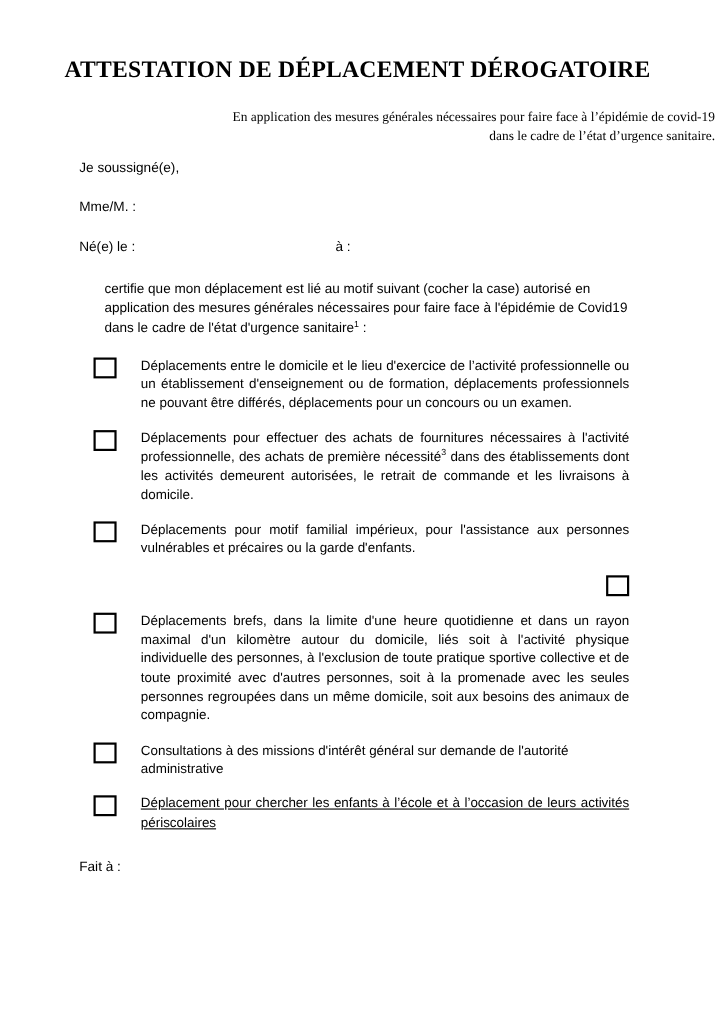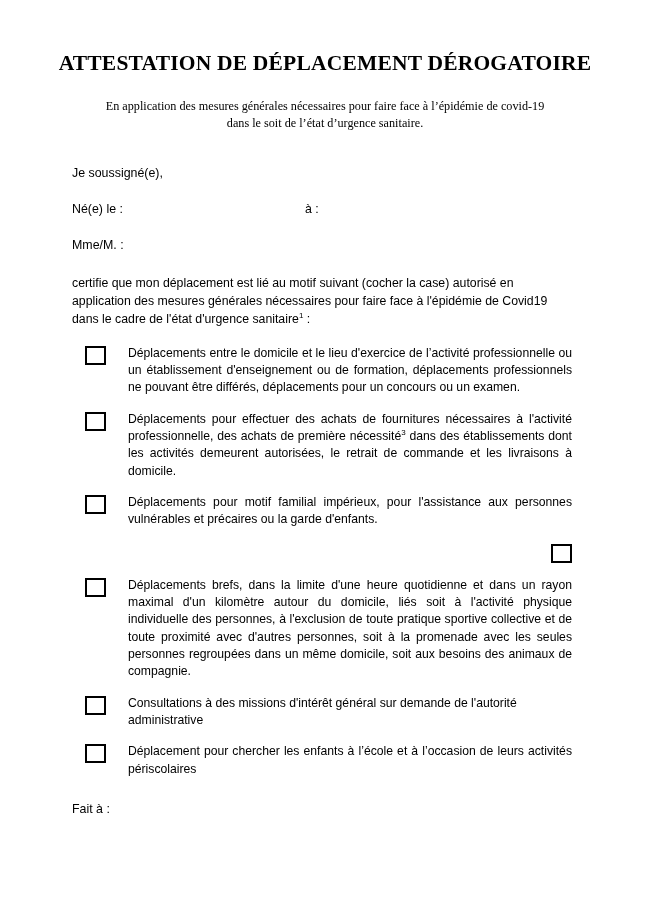--- a/index.html
+++ b/index.html
@@ -30,68 +30,69 @@
     font-size: 21.5px;
     text-align: center;
     letter-spacing: 0.2px;
     margin: 0;
     padding-top: 52px;
     line-height: 1.1;
   }
   .subtitle {
     font-family: "Liberation Serif", serif;
     font-size: 12.2px;
-    text-align: center;
+    text-align: right;
     line-height: 1.42;
     margin: 0;
     padding-top: 22px;
   }
 
   
   .body-area {
     padding: 0 78px 0 72px;
   }
   .field-line {
     font-size: 12.4px;
     line-height: 1.2;
     margin-top: 21px;
     position: relative;
     height: 15px;
   }
-  .field-line.first { margin-top: 34px; }
+  .field-line.first { margin-top: 13px; }
   .field-sub {
     position: absolute;
     left: 233px;
     top: 0;
   }
 
   .certify {
     font-size: 12.3px;
     line-height: 1.45;
     text-align: left;
     margin-top: 22px;
+    margin-left: 23px;
   }
   sup {
     font-size: 8px;
     vertical-align: super;
     line-height: 0;
   }
 
   
   .check-list {
     margin-top: 16px;
     padding-left: 13px;
   }
   .check-row {
     display: flex;
     align-items: flex-start;
     margin-bottom: 14px;
     justify-content: flex-end;
   }
-  .check-row:last-child { margin-bottom: 0; }
+  .check-row:last-child { margin-bottom: 0; text-decoration: underline; }
   .checkbox {
     flex: 0 0 auto;
     width: 21px;
     height: 19px;
     border: 2px solid #000000;
     background: #ffffff;
     box-sizing: border-box;
     margin-top: 1px;
   }
   .check-text {
@@ -119,38 +120,38 @@
 </style>
 </head>
 <body>
 
 <div class="page">
 
   <h1 class="title">ATTESTATION DE DÉPLACEMENT DÉROGATOIRE</h1>
 
   <div class="subtitle">
     <div>En application des mesures générales nécessaires pour faire face à l’épidémie de covid-19</div>
-    <div>dans le soit de l’état d’urgence sanitaire.</div>
+    <div>dans le cadre de l’état d’urgence sanitaire.</div>
   </div>
 
   <div class="body-area">
 
     <div class="field-line first">
       <span>Je soussigné(e),</span>
+    </div>
+
+    <div class="field-line">
+      <span>Mme/M. :</span>
     </div>
 
     <div class="field-line">
       <span>Né(e) le :</span>
       <span class="field-sub">à :</span>
     </div>
 
-    <div class="field-line">
-      <span>Mme/M. :</span>
-    </div>
-
 
     <div class="certify">
       <span>certifie que mon déplacement est lié au motif suivant (cocher la case) autorisé en application des mesures générales nécessaires pour faire face à l'épidémie de Covid19 dans le cadre de l'état d'urgence sanitaire</span><sup>1</sup><span> :</span>
     </div>
 
     <div class="check-list">
 
       <div class="check-row">
         <div class="checkbox"></div>
         <div class="check-text">Déplacements entre le domicile et le lieu d'exercice de l’activité professionnelle ou un établissement d'enseignement ou de formation, déplacements professionnels ne pouvant être différés, déplacements pour un concours ou un examen.</div>

